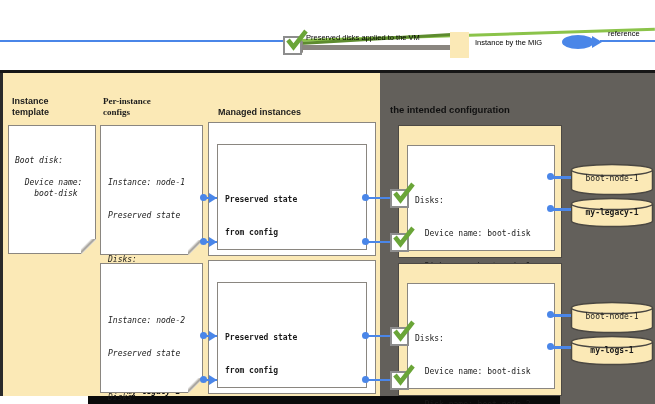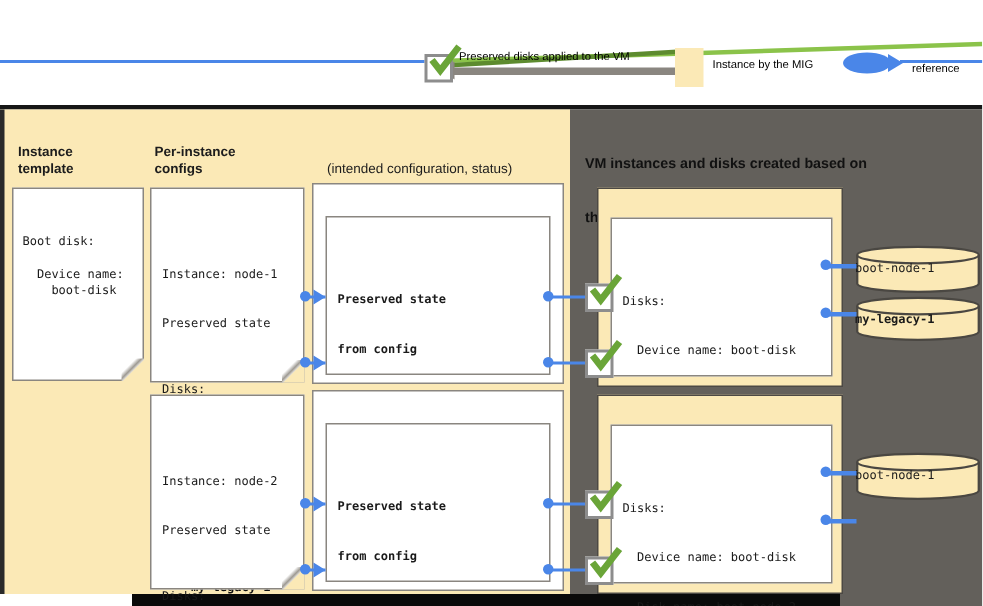--- a/index.html
+++ b/index.html
@@ -20,21 +20,21 @@
   .infra-head{font-size:9.5px;font-weight:bold;color:#111;line-height:12px;white-space:pre;}
   
   .mono{font-family:"DejaVu Sans Mono",monospace;font-size:8px;line-height:11px;
         color:#1a1a1a;white-space:pre;}
   .mono div{white-space:pre;}
   .gap{margin-top:11px;}
   .v-blue{color:#1717e0;font-weight:bold;}
   .v-bold{font-weight:bold;color:#111;}
   .b{font-weight:bold;}
   
-  .note{position:absolute;background:#fff;border:1px solid #8a8680;}
+  .note{position:absolute;background:#fff;border:1px solid #8a8680;font-style:italic;}
   .fold{position:absolute;right:-1px;bottom:-1px;width:15px;height:15px;
         background:linear-gradient(to bottom right,rgba(0,0,0,0) 32%,#9d9992 45%,#dedbd5 52%,#fbe9b6 54%);}
   .card{position:absolute;background:#fff;border:1px solid #8a8680;}
   .inner{position:absolute;background:#fff;border:1px solid #8a8680;}
   .vmcard{position:absolute;background:#fbe9b6;border:1px solid #4c4944;}
   
   .hline{position:absolute;height:2px;background:#4a86e8;}
   .dot{position:absolute;width:7px;height:7px;border-radius:50%;background:#4a86e8;}
   .tri-r{position:absolute;width:0;height:0;border-top:5px solid transparent;
          border-bottom:5px solid transparent;border-left:8px solid #4a86e8;}
@@ -43,21 +43,21 @@
   .checkbox{position:absolute;width:15px;height:15px;background:#fff;border:2px solid #8d8d8d;}
   .checkbox svg{position:absolute;left:0;top:-10px;width:24px;height:24px;overflow:visible;}
   
   .greenline{position:absolute;height:2.5px;transform-origin:left center;}
   .legend-label{position:absolute;font-size:7.5px;color:#000;}
   .oval{position:absolute;width:32px;height:14px;border-radius:50%;background:#4a86e8;}
   .swatch{position:absolute;width:19px;height:26px;background:#fbe9b6;}
   .grayshaft{position:absolute;height:5px;background:#8a8680;}
   
   .cyl{position:absolute;width:84px;}
-  .cyl .lbl{position:absolute;left:0;top:11px;width:84px;text-align:left;
+  .cyl .lbl{position:absolute;left:0;top:11px;width:84px;text-align:center;
             font-family:"DejaVu Sans Mono",monospace;font-size:8px;color:#1a1a1a;}
   .cyl .lbl.b{font-weight:bold;}
 </style>
 </head>
 <body>
 
 <div class="canvas">
 
 
   <div class="hline" style="left:0;top:40px;width:284px;"></div>
@@ -69,37 +69,37 @@
   <div class="checkbox" style="left:283px;top:36px;">
     <svg viewBox="0 0 24 24">
         <path d="M3 12 L8.5 19 L21 3" stroke="#6aa538" stroke-width="4.5" fill="none"></path>
       </svg>
   </div>
   <div class="legend-label" style="left:306px;top:33px;">Preserved disks applied to the VM</div>
   <div class="swatch" style="left:450px;top:32px;"></div>
   <div class="legend-label" style="left:475px;top:38px;">Instance by the MIG</div>
   <div class="oval" style="left:562px;top:35px;"></div>
   <div class="tri-r" style="left:592px;top:36px;border-top-width:6px;border-bottom-width:6px;border-left-width:10px;"></div>
-  <div class="legend-label" style="left:608px;top:29px;margin-top:12px;">reference</div>
+  <div class="legend-label" style="left:608px;top:29px;">reference</div>
 
   <div class="abs topline"></div>
   <div class="abs mig-panel"></div>
   <div class="abs infra-panel"></div>
   <div class="abs bottombar"></div>
 
   <div class="abs colhead" style="left:12px;top:96px;">Instance
 template</div>
-  <div class="abs colhead" style="left:103px;top:96px;">Per-instance
+  <div class="abs colhead" style="left:103px;top:96px;font-family:Liberation Serif, serif;">Per-instance
 configs</div>
   <div class="abs colhead" style="left:218px;top:85px;">
+    <div>Managed instances</div>
     <div class="reg">(intended configuration, status)</div>
     <div>autogenerated</div>
   </div>
   <div class="abs infra-head" style="left:390px;top:80px;">
-    <div>VM instances and disks created based on</div>
     <div>the intended configuration</div>
   </div>
 
   <div class="note mono" style="left:8px;top:125px;width:86px;height:127px;">
     <div style="padding:7px 0 0 6px;">Boot disk:
 
   Device name:
     boot-disk</div>
     <div class="fold"></div>
   </div>
@@ -208,20 +208,27 @@
       </svg>
     <div class="lbl b">my-legacy-1</div>
   </div>
   <div class="cyl" style="left:570px;top:301px;height:33px;">
     <svg width="84" height="33">
         <path d="M1.5 7 V26 A40.5 5.5 0 0 0 82.5 26 V7" fill="#fbe9b6" stroke="#4a4742" stroke-width="1.5"></path>
         <ellipse cx="42" cy="7" rx="40.5" ry="5.5" fill="#fbe9b6" stroke="#4a4742" stroke-width="1.5"></ellipse>
       </svg>
     <div class="lbl">boot-node-1</div>
   </div>
+  <div class="cyl" style="left:570px;top:335px;height:31px;">
+    <svg width="84" height="31">
+        <path d="M1.5 7 V24 A40.5 5.5 0 0 0 82.5 24 V7" fill="#fbe9b6" stroke="#4a4742" stroke-width="1.5"></path>
+        <ellipse cx="42" cy="7" rx="40.5" ry="5.5" fill="#fbe9b6" stroke="#4a4742" stroke-width="1.5"></ellipse>
+      </svg>
+    <div class="lbl b">my-logs-1</div>
+  </div>
 
   <div class="dot" style="left:200px;top:194px;"></div>
   <div class="hline" style="left:204px;top:197px;width:13px;"></div>
   <div class="tri-r" style="left:209px;top:193px;"></div>
   <div class="dot" style="left:200px;top:238px;"></div>
   <div class="hline" style="left:204px;top:241px;width:13px;"></div>
   <div class="tri-r" style="left:209px;top:237px;"></div>
 
   <div class="dot" style="left:362px;top:194px;"></div>
   <div class="hline" style="left:366px;top:197px;width:26px;"></div>

